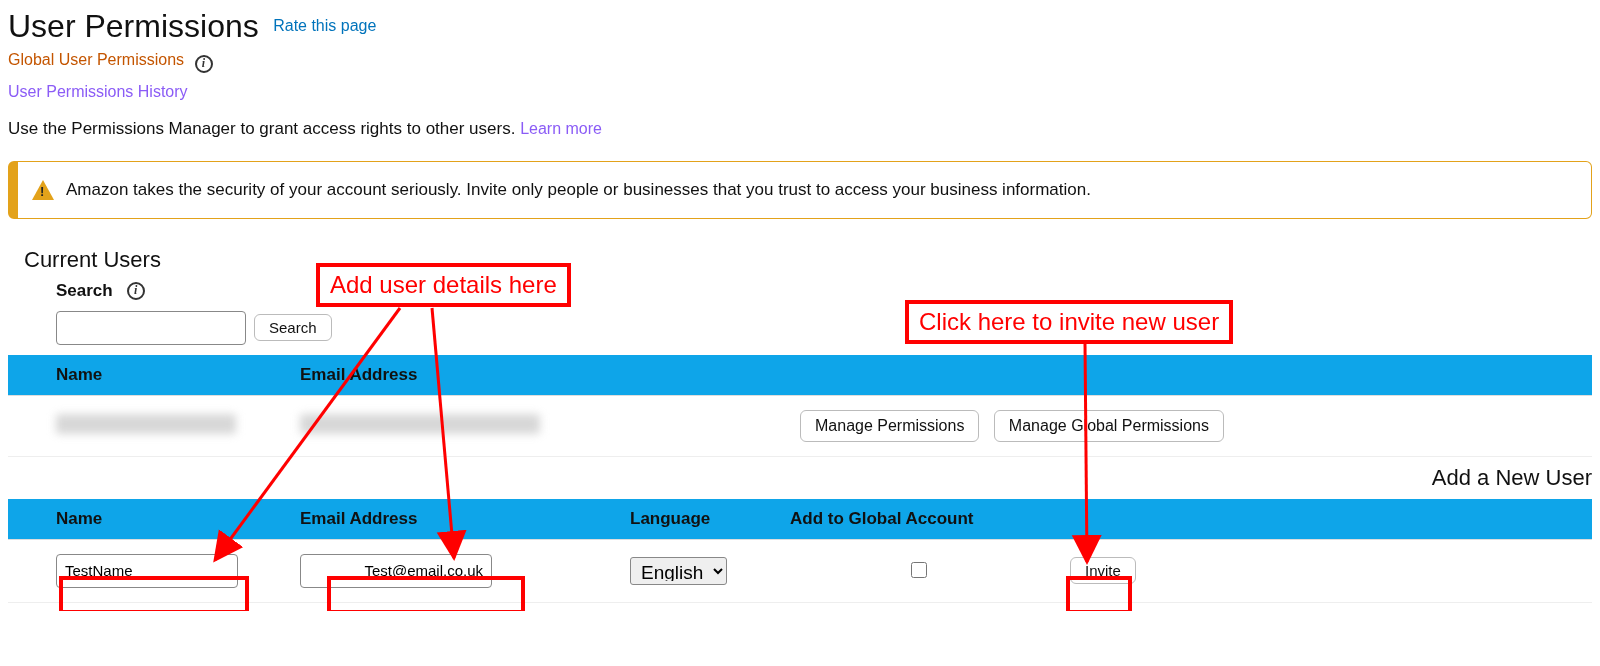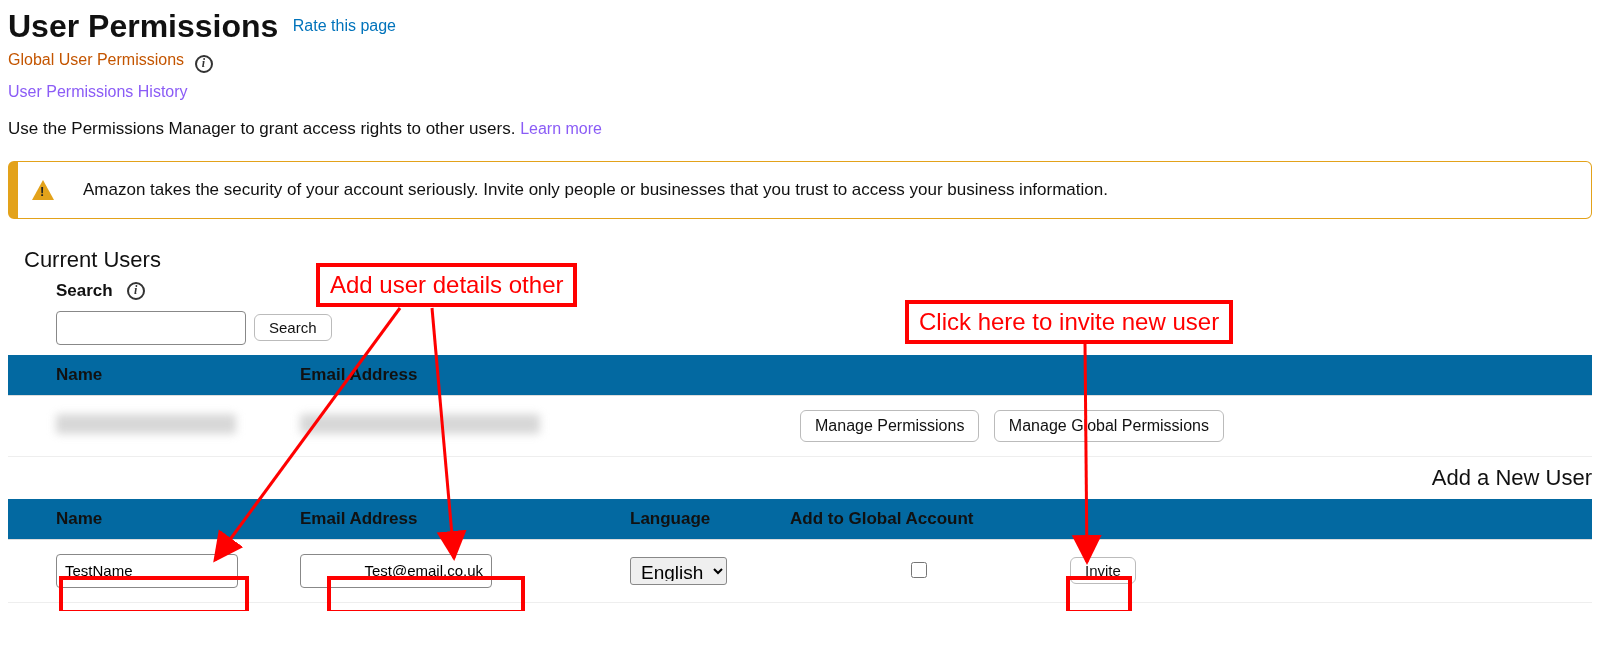--- a/index.html
+++ b/index.html
@@ -7,21 +7,21 @@
     margin: 0;
     padding: 8px;
     font-family: "Amazon Ember", Arial, sans-serif;
     color: #111;
     background: #fff;
     width: 1600px;
     position: relative;
   }
   h1.page-title {
     font-size: 32px;
-    font-weight: 700;
+    font-weight: 400;
     margin: 0;
     display: inline-block;
     color: #111;
   }
   .title-row { margin-bottom: 6px; }
   .rate-link {
     font-size: 16px;
     color: #0073bb;
     margin-left: 10px;
     vertical-align: 6px;
@@ -49,21 +49,21 @@
   .history-row { margin-top: 10px; }
   .subtitle-row { margin-top: 18px; font-size: 17px; color: #111; }
   .alert {
     margin-top: 22px;
     border: 1px solid #e3a21a;
     border-left: 10px solid #e3a21a;
     border-radius: 6px;
     padding: 18px 6px 18px 14px;
     display: flex;
     align-items: center;
-    gap: 29px;
+    gap: 12px;
     font-size: 17px;
     color: #111;
   }
   .warn-icon {
     width: 0; height: 0;
     border-left: 11px solid transparent;
     border-right: 11px solid transparent;
     border-bottom: 20px solid #e3a21a;
     position: relative;
     flex: 0 0 auto;
@@ -112,21 +112,21 @@
     font-size: 16px;
     color: #111;
     cursor: pointer;
   }
   .btn.sm { padding: 4px 14px; font-size: 15px; }
   table.grid {
     width: 100%;
     border-collapse: collapse;
     margin-top: 0;
   }
-  table.grid thead tr { background: #0369a1; }
+  table.grid thead tr { background: #0ea5e9; }
   table.grid th {
     text-align: left;
     font-weight: 700;
     font-size: 17px;
     color: #111;
     padding: 10px 12px;
     border-bottom: 1px solid #ddd;
   }
   table.grid th.first { padding-left: 48px; }
   table.grid td {
@@ -265,21 +265,21 @@
       <td style="text-align:center">
         <input type="checkbox" class="chk" style="">
       </td>
       <td>
         <button class="btn sm">Invite</button>
       </td>
     </tr>
   </tbody>
 </table>
 
-<div class="anno-label" style="left:316px; top:263px;">Add user details other</div>
+<div class="anno-label" style="left:316px; top:263px;">Add user details here</div>
 
 <svg class="arrow" style="left:0; top:0; width:1600px; height:666px">
   <defs>
     <marker id="ah" markerWidth="12" markerHeight="12" refX="9" refY="5" orient="auto">
       <path d="M0,0 L10,5 L0,10 Z" fill="#ff0000"></path>
     </marker>
   </defs>
   <line x1="400" y1="308" x2="215" y2="560" stroke="#ff0000" stroke-width="3" marker-end="url(#ah)"></line>
   <line x1="432" y1="308" x2="454" y2="558" stroke="#ff0000" stroke-width="3" marker-end="url(#ah)"></line>
   <line x1="1085" y1="343" x2="1087" y2="562" stroke="#ff0000" stroke-width="3" marker-end="url(#ah)"></line>

